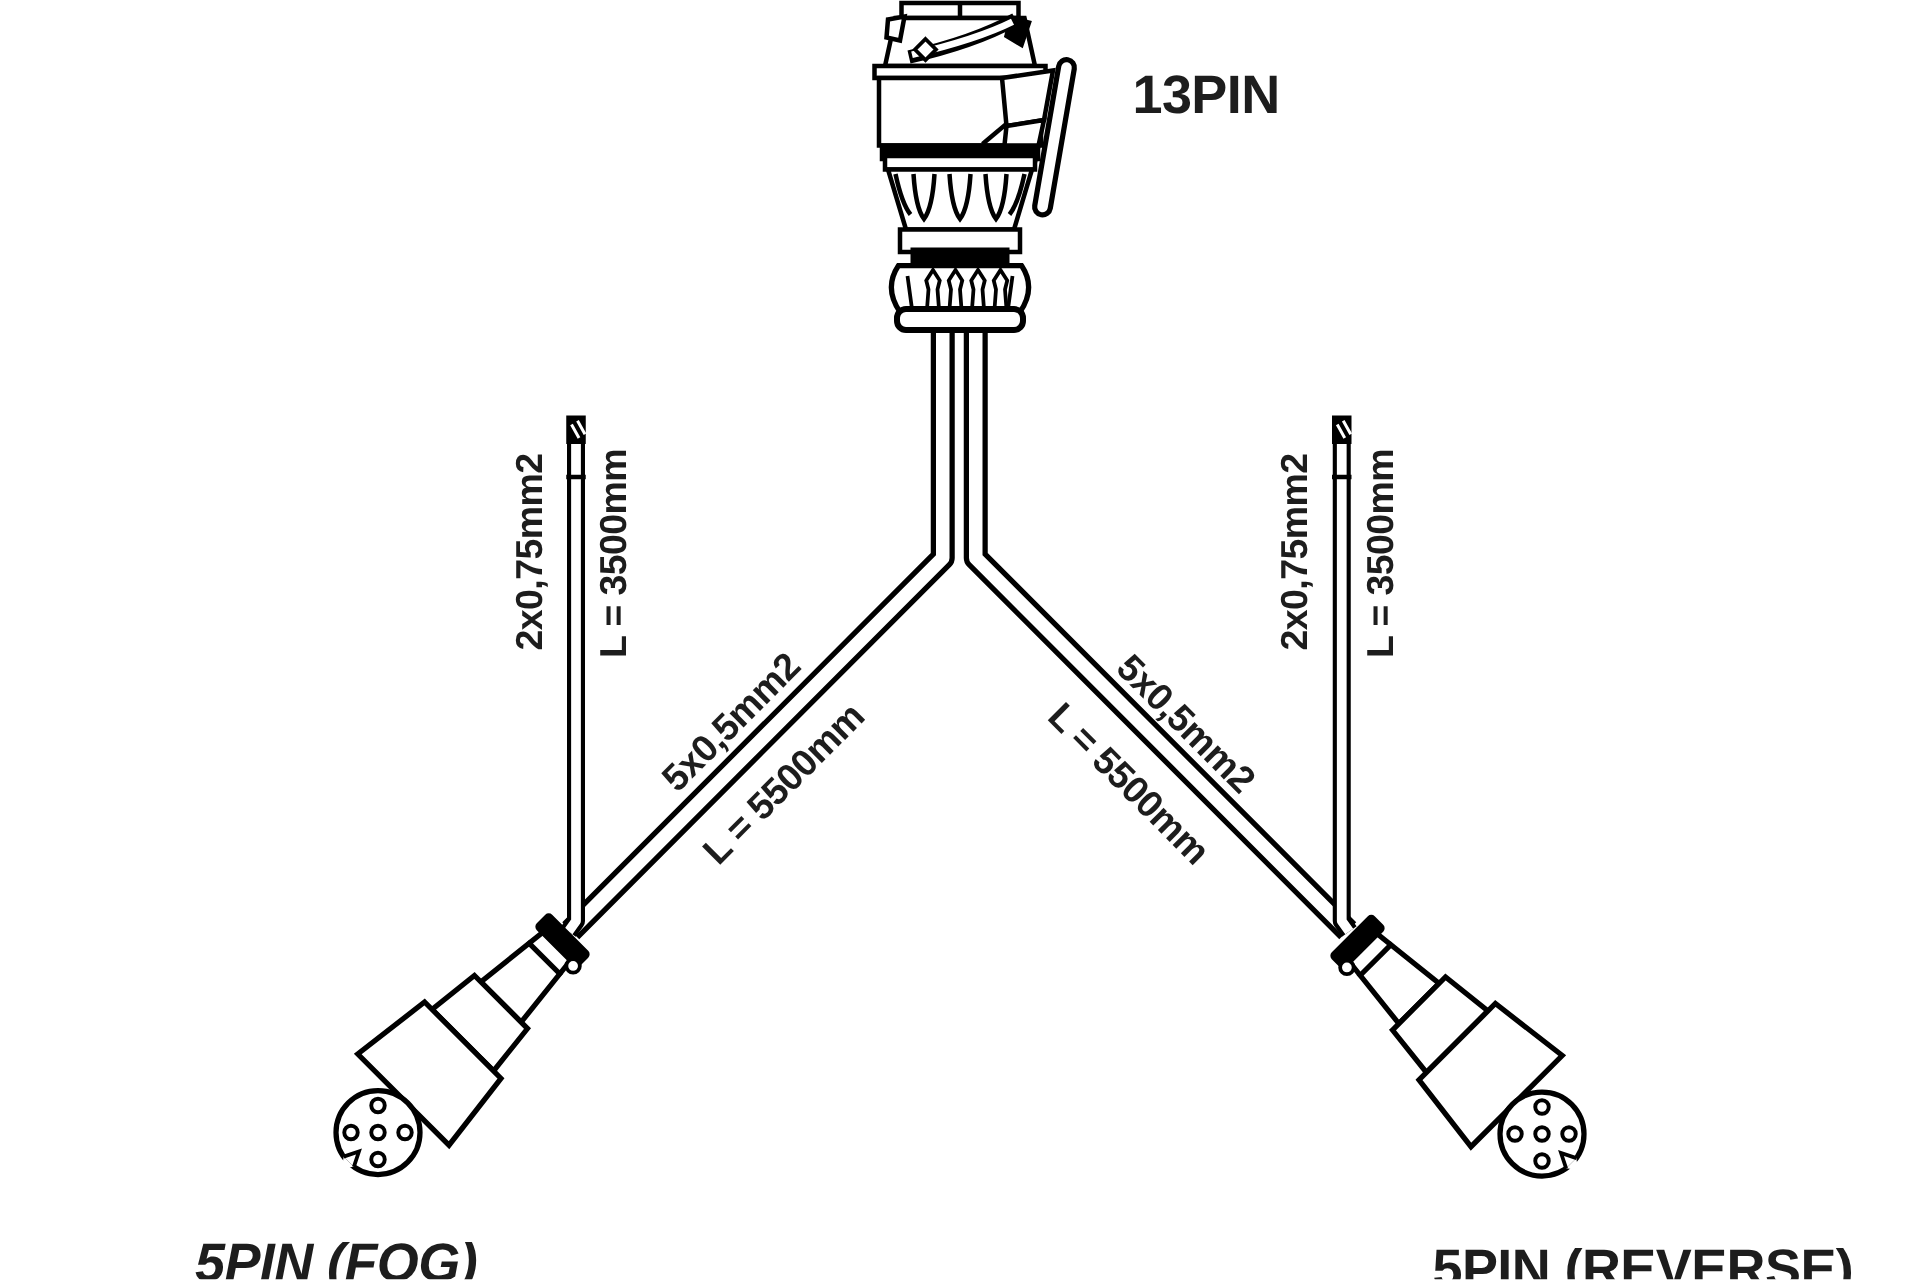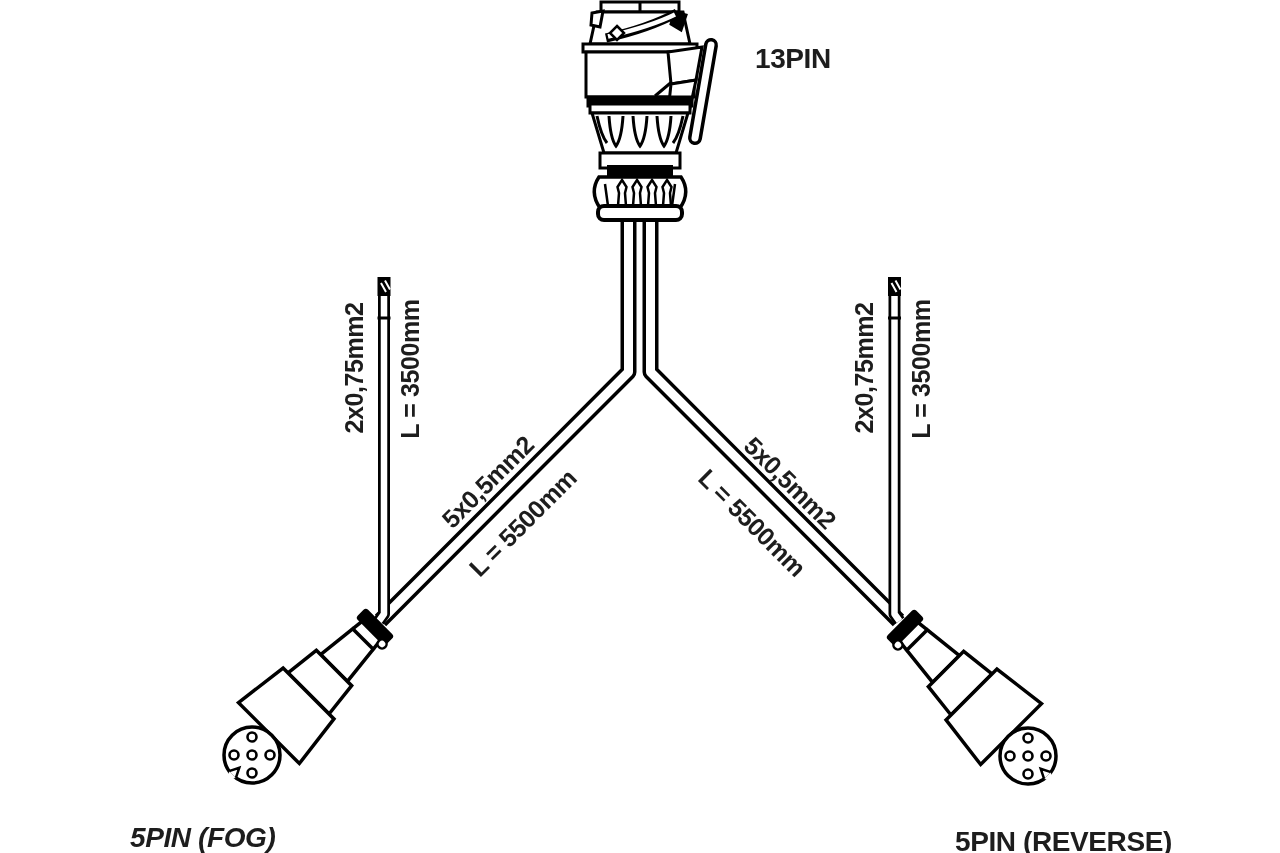--- a/index.html
+++ b/index.html
@@ -5,21 +5,21 @@
   html,body{margin:0;padding:0;background:#fff;}
   .stage{
     position:relative;width:1280px;height:853px;background:#ffffff;
     overflow:hidden;font-family:"Liberation Sans",sans-serif;
   }
   .stage svg{position:absolute;left:0;top:0;}
   .lbl{
     position:absolute;color:#1d1d1d;font-weight:600;white-space:nowrap;
     letter-spacing:-0.4px;line-height:1;
   }
-  .lbl-big{font-size:28px;}
+  .lbl-big{font-size:36px;}
   .lbl-small{font-size:25px;}
   .rot{transform:translate(-50%,-50%) rotate(var(--a));transform-origin:center;}
 </style>
 </head>
 <body>
 
 <div class="stage">
 
   <svg width="1280" height="853" viewBox="0 0 1280 853">
 

